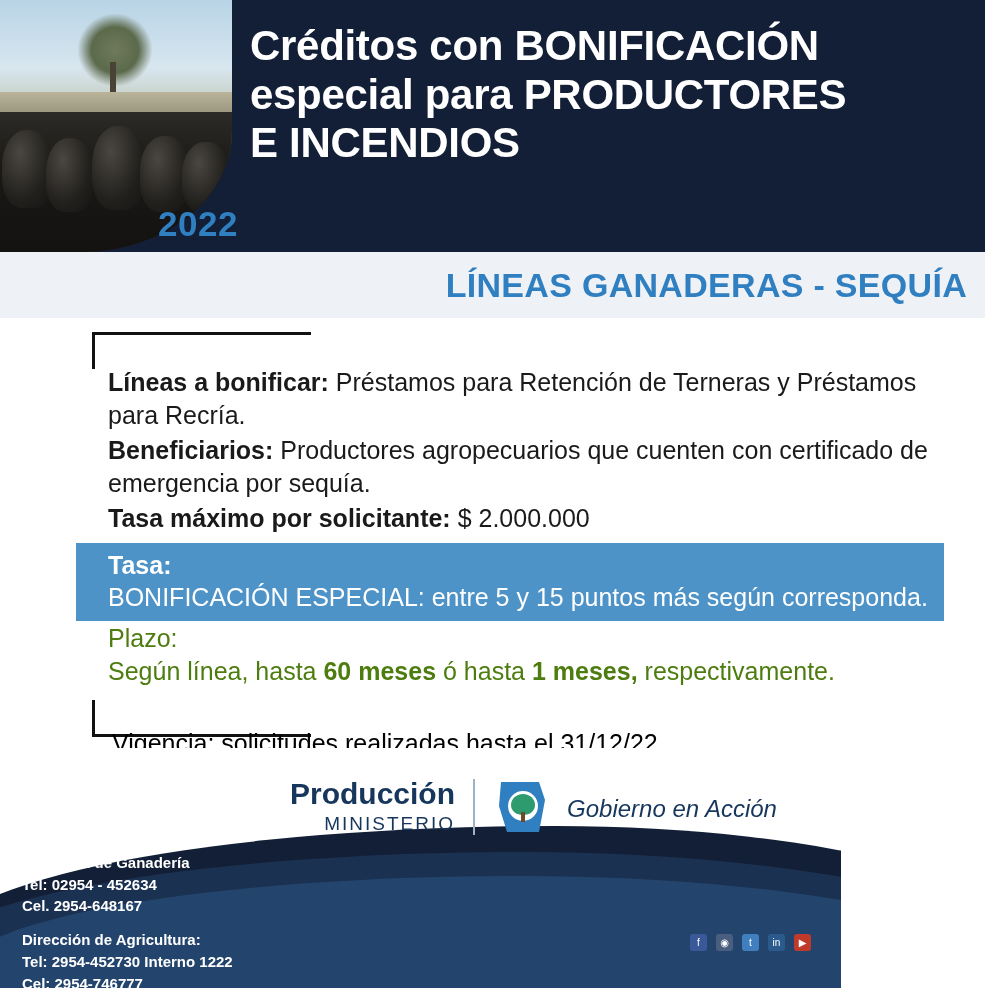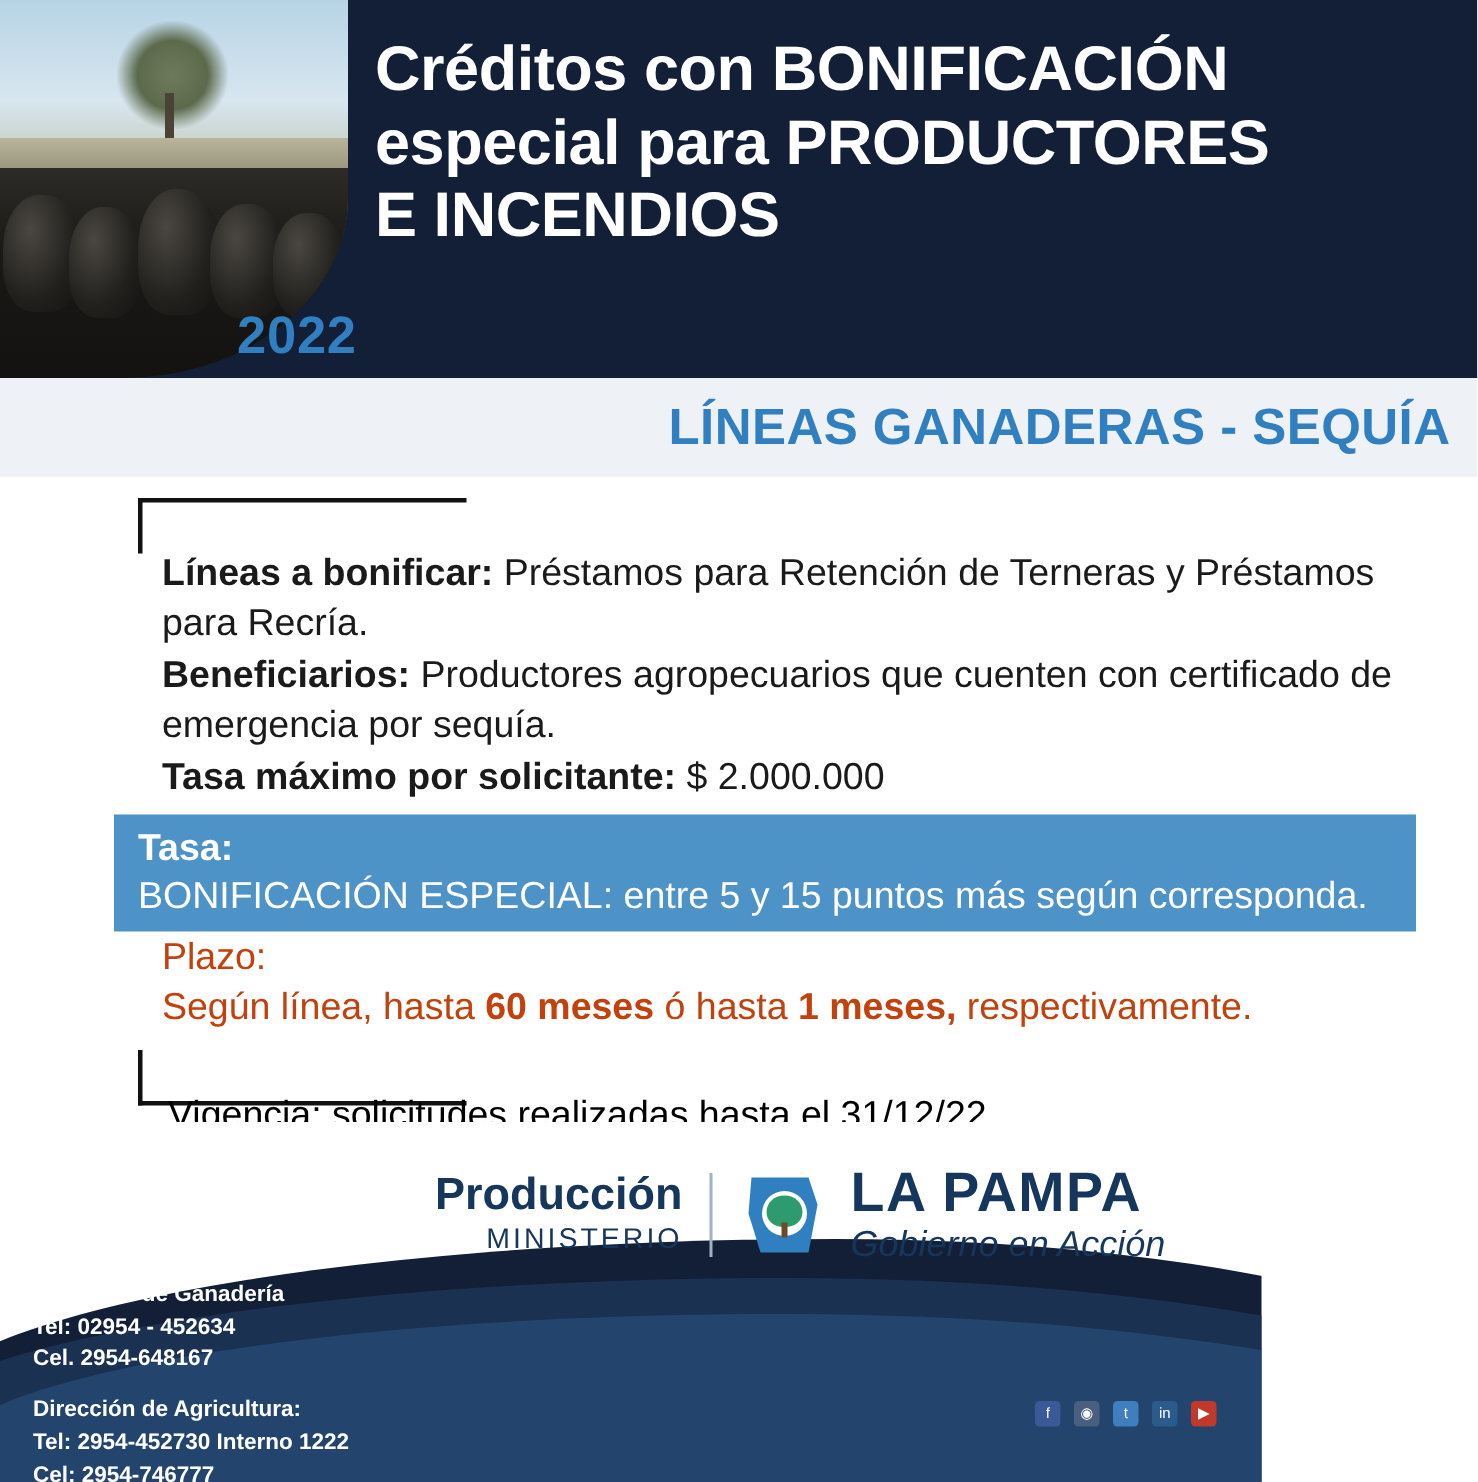--- a/index.html
+++ b/index.html
@@ -133,34 +133,34 @@
   }
   .content p { margin: 0 0 2px 0; }
   .content b { font-weight: bold; }
 
   .tasa-block {
     position: absolute;
     left: 76px; top: 543px;
     width: 868px;
     background: #4e93c8;
     color: #ffffff;
-    padding: 6px 0 8px 16px;
+    padding: 6px 0 8px 32px;
     box-sizing: border-box;
     font-size: 25px;
     line-height: 1.28;
   }
   .tasa-block .tasa-label { font-weight: bold; }
 
   .plazo-block {
     position: absolute;
     left: 108px; top: 622px;
     width: 850px;
     font-size: 25px;
     line-height: 1.3;
-    color: #c2410c;
+    color: #4d7c0f;
   }
   .vigencia-block {
     position: absolute;
     left: 112px; top: 688px;
     width: 850px;
     font-size: 25px;
     color: #000000;
     margin-top: 41px;
   }
 
@@ -322,21 +322,20 @@
       <div class="pampa-wrap">
         <div class="pampa-map">
           <svg width="62" height="62" viewBox="0 0 62 62" aria-hidden="true">
             <path d="M8 6 L46 6 L52 24 L46 56 L14 56 L6 30 Z" fill="#2f7fc1"></path>
             <circle cx="30" cy="30" r="15" fill="#ffffff"></circle>
             <path d="M30 18 c7 0 12 5 12 11 c0 6 -5 10 -12 10 c-7 0 -12 -4 -12 -10 c0 -6 5 -11 12 -11 z" fill="#2e9b6e"></path>
             <rect x="28" y="36" width="4" height="10" fill="#6b4b2a"></rect>
           </svg>
         </div>
         <div class="pampa-text">
-          <div class="pampa-name">LA PAMPA</div>
           <div class="pampa-tag">Gobierno en Acción</div>
         </div>
       </div>
     </div>
 
     <div class="informes">
       <div>Informes:</div>
       <div>Dirección de Ganadería</div>
       <div>Tel: 02954 - 452634</div>
       <div>Cel. 2954-648167</div>

